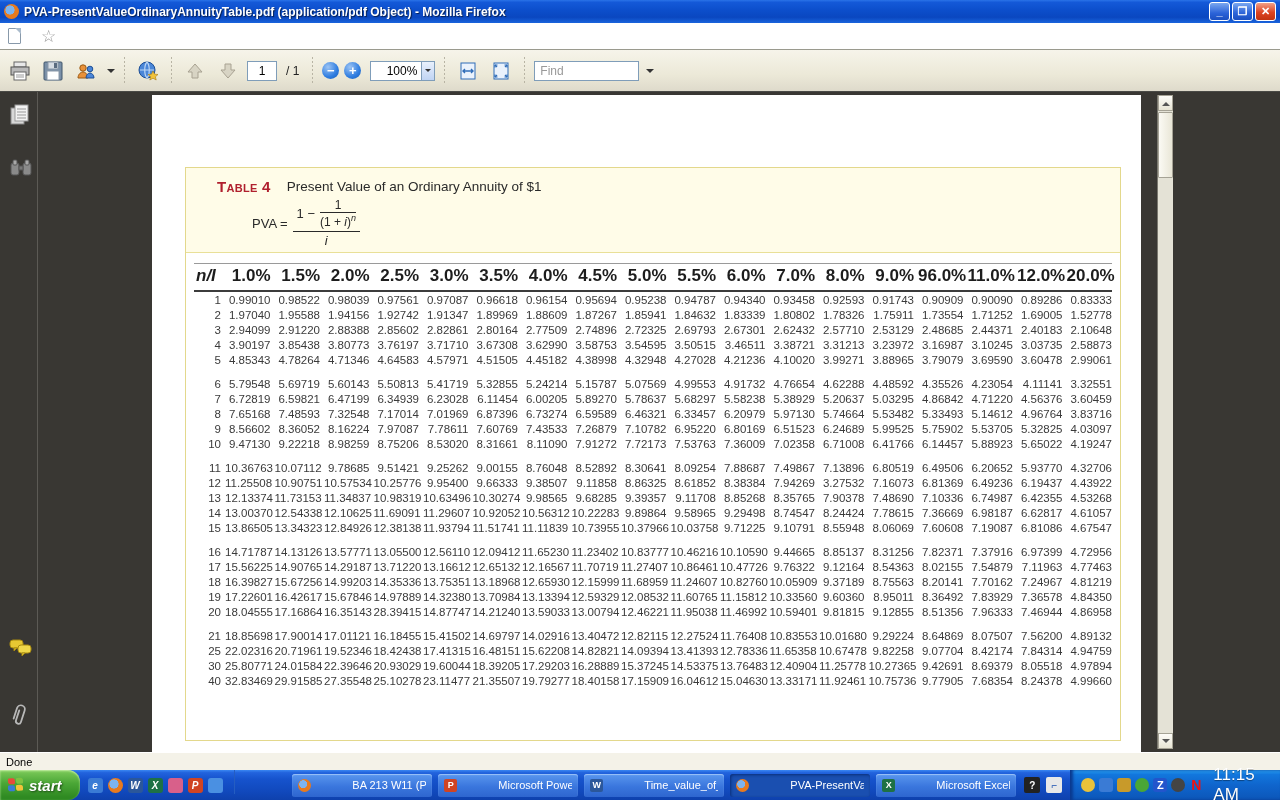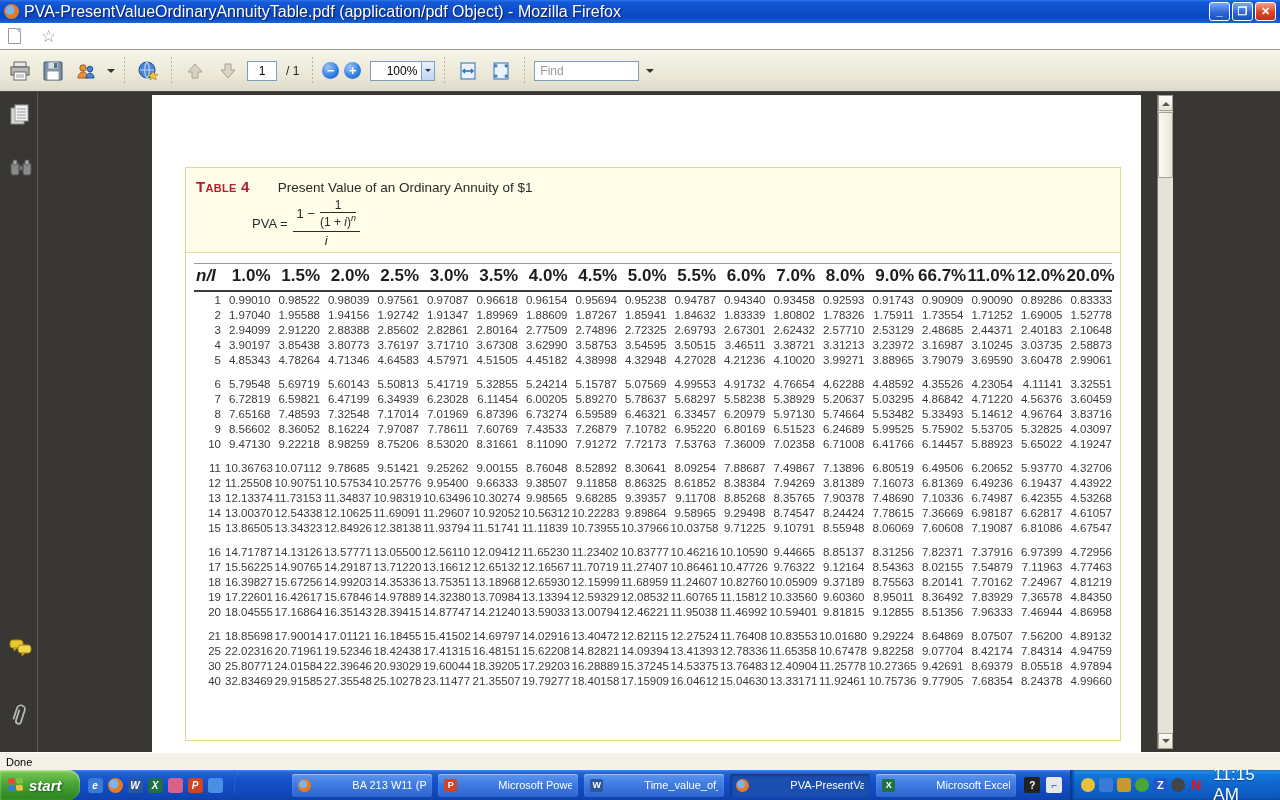--- a/index.html
+++ b/index.html
@@ -4,21 +4,21 @@
 <style>
   * { box-sizing: border-box; margin: 0; padding: 0; }
   html,body { width:1280px; height:800px; overflow:hidden; font-family:"Liberation Sans",sans-serif; background:#000; }
 
   
   .titlebar { position:absolute; top:0; left:0; width:1280px; height:23px;
     background:linear-gradient(180deg,#2a73e8 0%,#1459d8 10%,#0c4ecb 45%,#0a47c0 75%,#1a64dd 100%);
     display:flex; align-items:center; padding:0 4px; }
   .fx-icon { width:15px; height:15px; border-radius:50%;
     background:radial-gradient(circle at 40% 40%, #7db4f0 0 34%, #e87a1e 38% 78%, #c4520a 100%); margin-right:5px; flex:0 0 auto; }
-  .title-text { color:#fff; font-size:16px; font-weight:normal; text-shadow:1px 1px 1px rgba(0,0,0,.6);
+  .title-text { color:#fff; font-size:12px; font-weight:bold; text-shadow:1px 1px 1px rgba(0,0,0,.6);
     white-space:nowrap; overflow:hidden; flex:1; }
   .winbtns { display:flex; gap:2px; }
   .winbtn { width:21px; height:19px; border-radius:3px; border:1px solid #fff;
     background:linear-gradient(180deg,#7aa7f0,#2b63d8 60%,#1b4fc0); color:#fff; font-size:11px; font-weight:bold;
     display:flex; align-items:center; justify-content:center; line-height:1; }
   .winbtn.close { background:linear-gradient(180deg,#f0a088,#dd4422 55%,#c23310); }
 
   
   .urlbar { position:absolute; top:23px; left:0; width:1280px; height:27px; background:#fff;
     border-bottom:1px solid #9a9a8e; display:flex; align-items:center; padding:0 8px; }
@@ -52,21 +52,21 @@
   .viewer { position:absolute; top:92px; left:0; width:1280px; height:660px; background:#393733; }
   .pdf-sidebar { position:absolute; left:0; top:0; width:38px; height:660px; border-right:1px solid #5c5a55; }
   .sb-icon { position:absolute; left:9px; width:22px; height:22px; }
 
   
   .page { position:absolute; left:152px; top:3px; width:989px; height:657px; background:#fff; }
 
   
   .table-box { position:absolute; left:33px; top:72px; width:936px; height:574px; border:1px solid #e3d88c; background:#fff; }
   .box-head { background:#fffce8; border-bottom:1px solid #e9e098; height:85px; padding:10px 10px 0 10px; position:relative; }
-  .caption-row { display:flex; align-items:flex-end; gap:28px; }
+  .caption-row { display:flex; align-items:center; gap:16px;margin-left:21px; }
   .tbl-label { font-variant:small-caps; font-weight:bold; color:#b0202e; font-size:15px; letter-spacing:.3px; }
   .tbl-title { font-size:13.5px; color:#2a2a2a; }
   .formula { position:absolute; left:66px; top:30px; display:flex; align-items:center; font-size:13px; color:#2a2a2a; }
   .frac { display:inline-flex; flex-direction:column; align-items:center; margin:0 5px; }
   .frac .bar { border-top:1px solid #2a2a2a; width:100%; }
   .num-row { display:flex; align-items:center; padding:0 4px 2px 4px; }
   .inner-frac { display:inline-flex; flex-direction:column; align-items:center; margin-left:5px; font-size:12px; }
   .inner-frac .bar { border-top:1px solid #2a2a2a; width:100%; }
   .den-i { font-style:italic; padding-top:1px; }
   sup { font-size:9px; font-style:italic; }
@@ -289,21 +289,21 @@
                 <th>3.0%</th>
                 <th>3.5%</th>
                 <th>4.0%</th>
                 <th>4.5%</th>
                 <th>5.0%</th>
                 <th>5.5%</th>
                 <th>6.0%</th>
                 <th>7.0%</th>
                 <th>8.0%</th>
                 <th>9.0%</th>
-                <th>66.7%</th>
+                <th>96.0%</th>
                 <th>11.0%</th>
                 <th>12.0%</th>
                 <th>20.0%</th>
               </tr>
             </thead>
           <tbody>
               <tr>
                 <td>1</td>
                 <td>0.99010</td>
                 <td>0.98522</td>
@@ -547,21 +547,21 @@
                 <td>10.57534</td>
                 <td>10.25776</td>
                 <td>9.95400</td>
                 <td>9.66333</td>
                 <td>9.38507</td>
                 <td>9.11858</td>
                 <td>8.86325</td>
                 <td>8.61852</td>
                 <td>8.38384</td>
                 <td>7.94269</td>
-                <td>3.81389</td>
+                <td>3.27532</td>
                 <td>7.16073</td>
                 <td>6.81369</td>
                 <td>6.49236</td>
                 <td>6.19437</td>
                 <td>4.43922</td>
               </tr>
               <tr>
                 <td>13</td>
                 <td>12.13374</td>
                 <td>11.73153</td>

